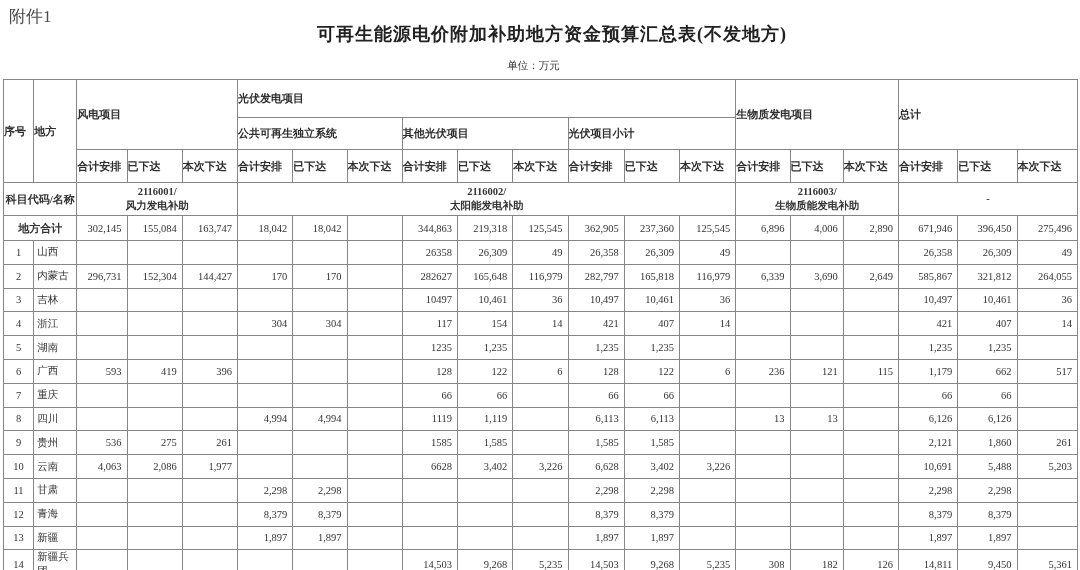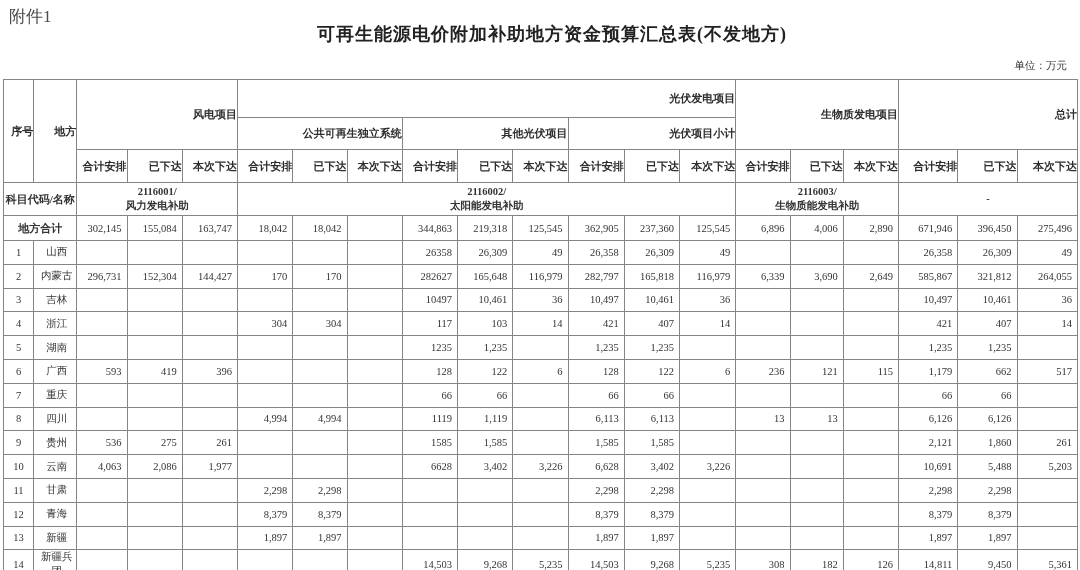--- a/index.html
+++ b/index.html
@@ -3,39 +3,39 @@
 <meta charset="utf-8">
 <style>
   html,body{margin:0;padding:0;}
   body{
     width:1080px;height:570px;overflow:hidden;background:#ffffff;
     font-family:"Liberation Serif","DejaVu Serif",serif;color:#333;
     position:relative;
   }
   .attachment{position:absolute;top:5px;left:9px;font-size:17px;color:#4a4a4a;}
   .title{text-align:center;padding-top:22px;font-size:18px;font-weight:bold;color:#222;letter-spacing:1px;margin-left:24px;}
-  .unit{text-align:right;font-size:10.5px;color:#333;margin:13px 13px 6px 0;}
+  .unit{text-align:center;font-size:10.5px;color:#333;margin:13px 13px 6px 0;}
   table{
     border-collapse:collapse;table-layout:fixed;
     width:calc(100% - 5px);margin:0 2px 0 3px;
   }
   th,td{
     border:1px solid #858585;padding:0;font-size:10.5px;
     overflow:hidden;vertical-align:middle;color:#333;
   }
-  thead th{font-weight:bold;text-align:right;font-size:11px;color:#2e2e2e;}
+  thead th{font-weight:bold;text-align:left;font-size:11px;color:#2e2e2e;}
   tr.hA{height:38px;}
   tr.hB{height:32px;}
   tr.hC{height:33px;}
   tr.subject{height:33px;margin-top:29px;}
   tr.totalrow{height:25px;margin-top:10px;}
   tr.datarow{height:23.8px;}
   td.num{text-align:right;padding-right:5px;font-variant-numeric:tabular-nums;}
   td.seq{text-align:center;}
-  td.region{text-align:center;padding-left:3px;}
+  td.region{text-align:left;padding-left:3px;}
   th.rowlabel{font-weight:bold;text-align:center;font-size:11px;}
   td.code{text-align:center;font-weight:bold;white-space:pre-line;line-height:1.3;font-size:10.5px;}
 </style>
 </head>
 <body>
 
 <div class="attachment">附件1</div>
 <div class="title">可再生能源电价附加补助地方资金预算汇总表(不发地方)</div>
 <div class="unit">单位：万元</div>
 
@@ -198,21 +198,21 @@
       <tr class="datarow">
         <td class="seq">4</td>
         <td class="region">浙江</td>
         <td class="num"></td>
         <td class="num"></td>
         <td class="num"></td>
         <td class="num">304</td>
         <td class="num">304</td>
         <td class="num"></td>
         <td class="num">117</td>
-        <td class="num">103</td>
+        <td class="num">154</td>
         <td class="num">14</td>
         <td class="num">421</td>
         <td class="num">407</td>
         <td class="num">14</td>
         <td class="num"></td>
         <td class="num"></td>
         <td class="num"></td>
         <td class="num">421</td>
         <td class="num">407</td>
         <td class="num">14</td>

